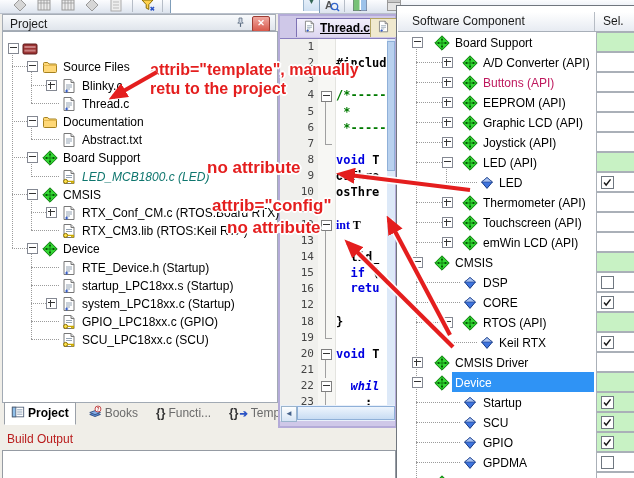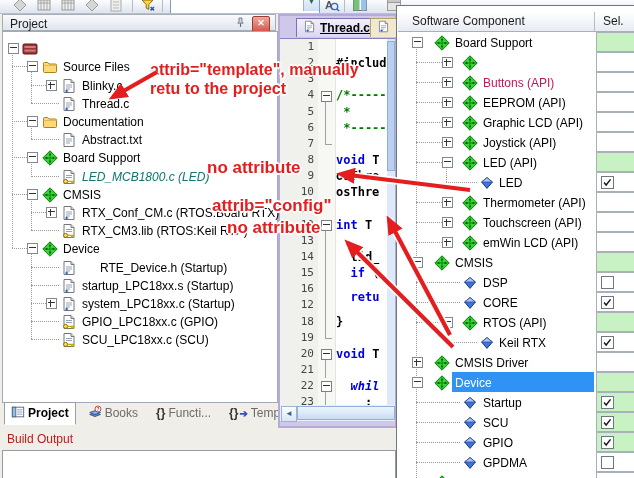--- a/index.html
+++ b/index.html
@@ -410,21 +410,21 @@
     </div>
     <div class="trow-label" style="left: 63px; top: 240.3px; z-index: 5; color: rgb(0, 0, 0);">Device</div>
     <div class="ticon" style="left: 61px; top: 259.5px; z-index: 5;">
       <svg viewBox="0 0 16 16">
         <path d="M3 1.5h7l3 3v10H3z" fill="#fff" stroke="#777"></path>
         <path d="M10 1.5v3h3" fill="#ddd" stroke="#777"></path>
         <path d="M5 7h6M5 9h6M5 11h4" stroke="#8899aa" stroke-width="0.9"></path>
         <path d="M4.2 13h3M5.7 11.6v2.8" stroke="#2b53c4" stroke-width="1.1"></path>
       </svg>
     </div>
-    <div class="trow-label" style="left: 100px; top: 258.5px; z-index: 5; color: rgb(0, 0, 0);">RTE_Device.h (Startup)</div>
+    <div class="trow-label" style="left: 82px; top: 258.5px; z-index: 5; color: rgb(0, 0, 0);">RTE_Device.h (Startup)</div>
     <div class="ticon" style="left: 61px; top: 277.7px; z-index: 5;">
       <svg viewBox="0 0 16 16">
         <path d="M3 1.5h7l3 3v10H3z" fill="#fff" stroke="#777"></path>
         <path d="M10 1.5v3h3" fill="#ddd" stroke="#777"></path>
         <path d="M5 7h6M5 9h6M5 11h4" stroke="#8899aa" stroke-width="0.9"></path>
         <path d="M4.2 13h3M5.7 11.6v2.8" stroke="#2b53c4" stroke-width="1.1"></path>
       </svg>
     </div>
     <div class="trow-label" style="left: 82px; top: 276.7px; z-index: 5; color: rgb(0, 0, 0);">startup_LPC18xx.s (Startup)</div>
     <div class="eb plus" style="left: 46px; top: 297.9px; z-index: 6;"></div>
@@ -500,20 +500,21 @@
     <div class="ticon" style="left: 462px; top: 55px; z-index: 23;">
       <svg viewBox="0 0 16 16">
         <polygon points="8,0.8 15.2,8 8,15.2 0.8,8" fill="#33d633" stroke="#0a7a0a"></polygon>
         <path d="M8 2.2V13.8M2.2 8H13.8" stroke="#0a7a0a" stroke-width="0.8"></path>
         <circle cx="8" cy="4.6" r="0.95" fill="#054d05"></circle>
         <circle cx="8" cy="11.4" r="0.95" fill="#054d05"></circle>
         <circle cx="4.6" cy="8" r="0.95" fill="#054d05"></circle>
         <circle cx="11.4" cy="8" r="0.95" fill="#054d05"></circle>
       </svg>
     </div>
+    <div class="trow-label" style="left: 483px; top: 54px; z-index: 23; color: rgb(0, 0, 0);">A/D Converter (API)</div>
     <div class="eb plus" style="left: 442px; top: 77px; z-index: 24;"></div>
     <div class="ticon" style="left: 462px; top: 75px; z-index: 23;">
       <svg viewBox="0 0 16 16">
         <polygon points="8,0.8 15.2,8 8,15.2 0.8,8" fill="#33d633" stroke="#0a7a0a"></polygon>
         <path d="M8 2.2V13.8M2.2 8H13.8" stroke="#0a7a0a" stroke-width="0.8"></path>
         <circle cx="8" cy="4.6" r="0.95" fill="#054d05"></circle>
         <circle cx="8" cy="11.4" r="0.95" fill="#054d05"></circle>
         <circle cx="4.6" cy="8" r="0.95" fill="#054d05"></circle>
         <circle cx="11.4" cy="8" r="0.95" fill="#054d05"></circle>
       </svg>
@@ -801,34 +802,34 @@
     <div class="lnum" style="top: 153.05px;">8</div>
     <div class="codeln" style="top: 153.05px;"><span class="ck">void</span><span class="ct"> T</span></div>
     <div class="lnum" style="top: 169.2px;">9</div>
     <div class="codeln" style="top: 169.2px;"><span class="ct">osThre</span></div>
     <div class="lnum" style="top: 185.35px;">10</div>
     <div class="codeln" style="top: 185.35px;"><span class="ct">osThre</span></div>
     <div class="lnum" style="top: 201.5px;">11</div>
     <div class="lnum" style="top: 217.65px;">12</div>
     <div class="fb" style="left: 321px; top: 219.725px;"></div>
     <div class="foldline" style="left: 325px; top: 229.725px; height: 3.075px;"></div>
-    <div class="codeln" style="top: 217.65px;"><span class="ck">int</span><span class="ct"> T</span></div>
+    <div class="codeln" style="top: 217.65px; font-family: Liberation Serif, serif;"><span class="ck">int</span><span class="ct"> T</span></div>
     <div class="lnum" style="top: 233.8px;">13</div>
     <div class="foldline" style="left: 325px; top: 232.8px; height: 16.15px;"></div>
     <div class="lnum" style="top: 249.95px;">14</div>
     <div class="foldline" style="left: 325px; top: 248.95px; height: 16.15px;"></div>
     <div class="codeln" style="top: 249.95px;"><span class="ct">  tid_</span></div>
     <div class="lnum" style="top: 266.1px;">15</div>
     <div class="foldline" style="left: 325px; top: 265.1px; height: 16.15px;"></div>
     <div class="codeln" style="top: 266.1px;"><span class="ct">  </span><span class="ck">if</span><span class="ct"> (</span></div>
     <div class="lnum" style="top: 282.25px;">16</div>
     <div class="foldline" style="left: 325px; top: 281.25px; height: 16.15px;"></div>
     <div class="lnum" style="top: 298.4px;">12</div>
     <div class="foldline" style="left: 325px; top: 297.4px; height: 16.15px;"></div>
-    <div class="codeln" style="top: 290px;"><span class="ct">  </span><span class="ck">retu</span></div>
+    <div class="codeln" style="top: 281px;"><span class="ct">  </span><span class="ck">retu</span></div>
     <div class="lnum" style="top: 314.55px;">18</div>
     <div class="foldline" style="left: 325px; top: 313.55px; height: 16.15px;"></div>
     <div class="codeln" style="top: 314.55px;"><span class="ct">}</span></div>
     <div class="lnum" style="top: 330.7px;">19</div>
     <div class="foldend" style="left: 325px; top: 329.7px; height: 8.075px;"></div>
     <div class="lnum" style="top: 346.85px;">20</div>
     <div class="fb" style="left: 321px; top: 348.925px;"></div>
     <div class="foldline" style="left: 325px; top: 358.925px; height: 3.075px;"></div>
     <div class="codeln" style="top: 346.85px;"><span class="ck">void</span><span class="ct"> T</span></div>
     <div class="lnum" style="top: 363px;">21</div>

